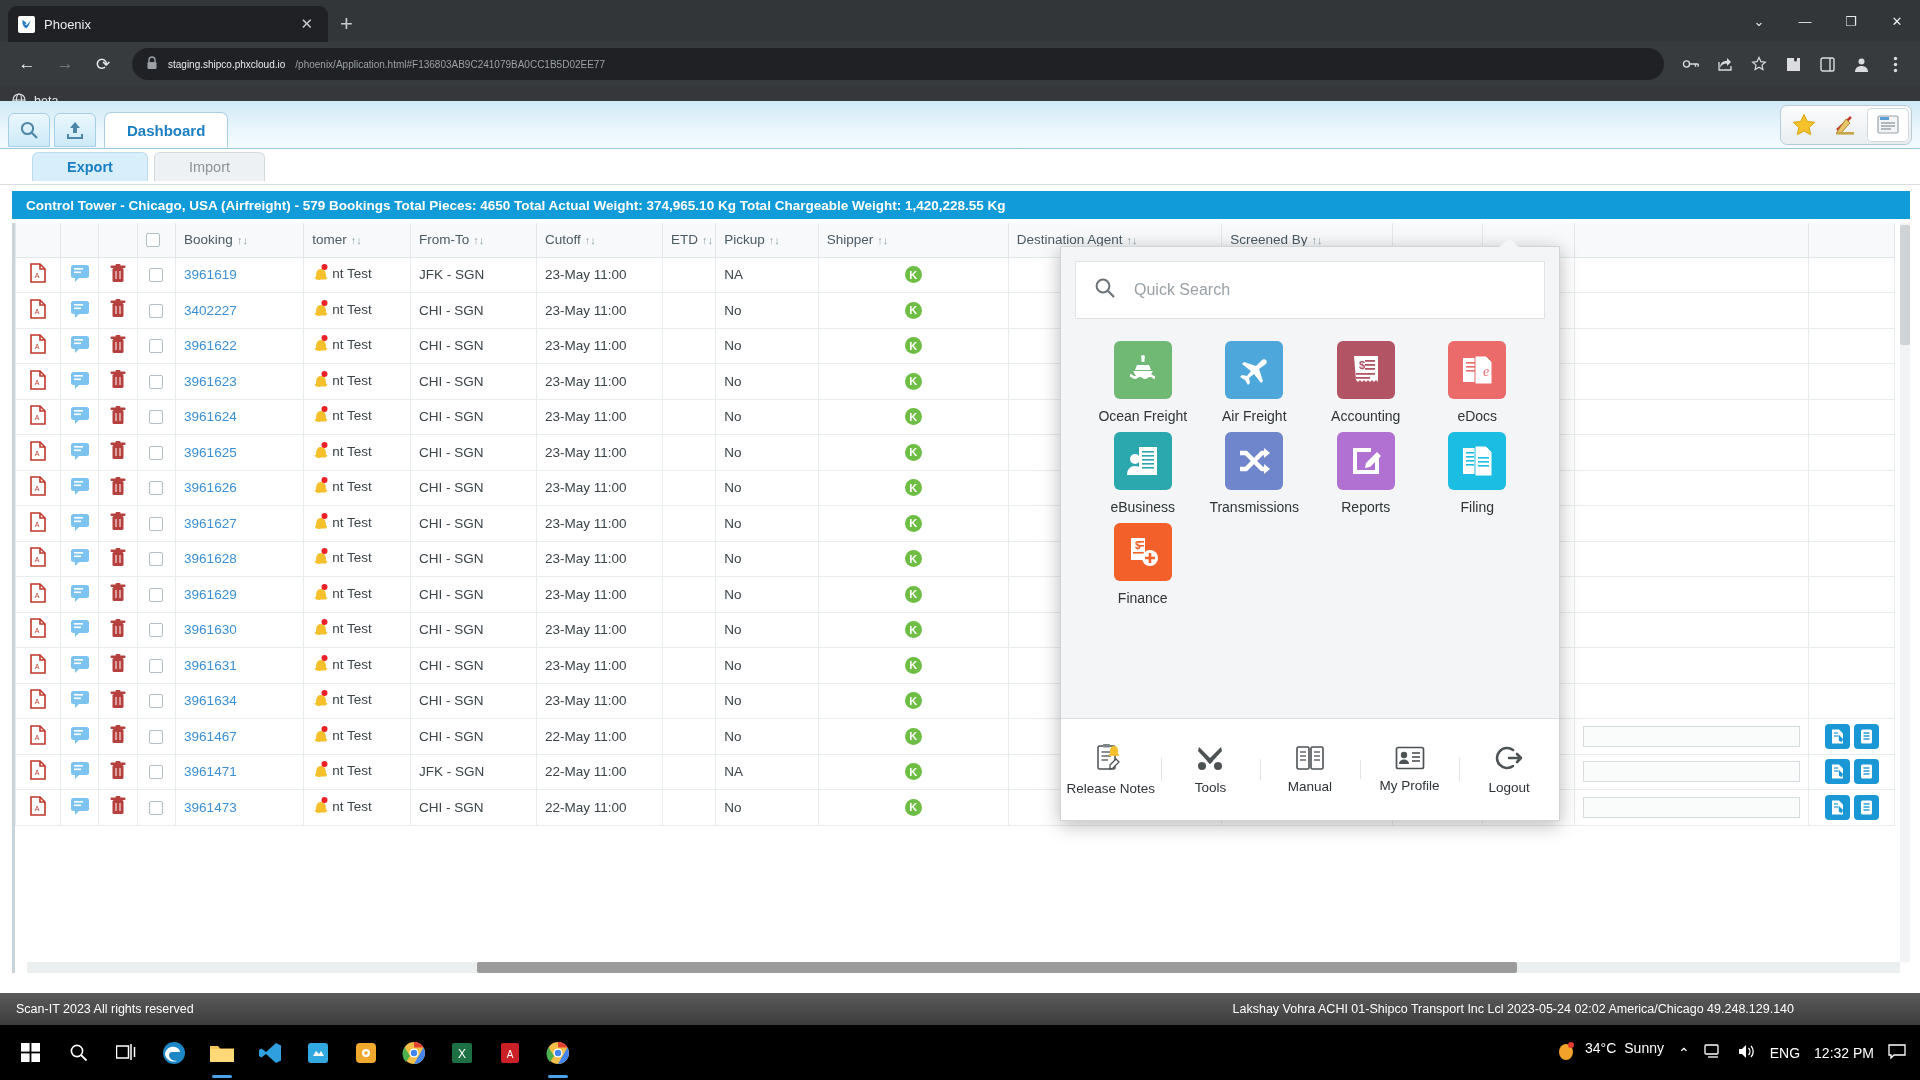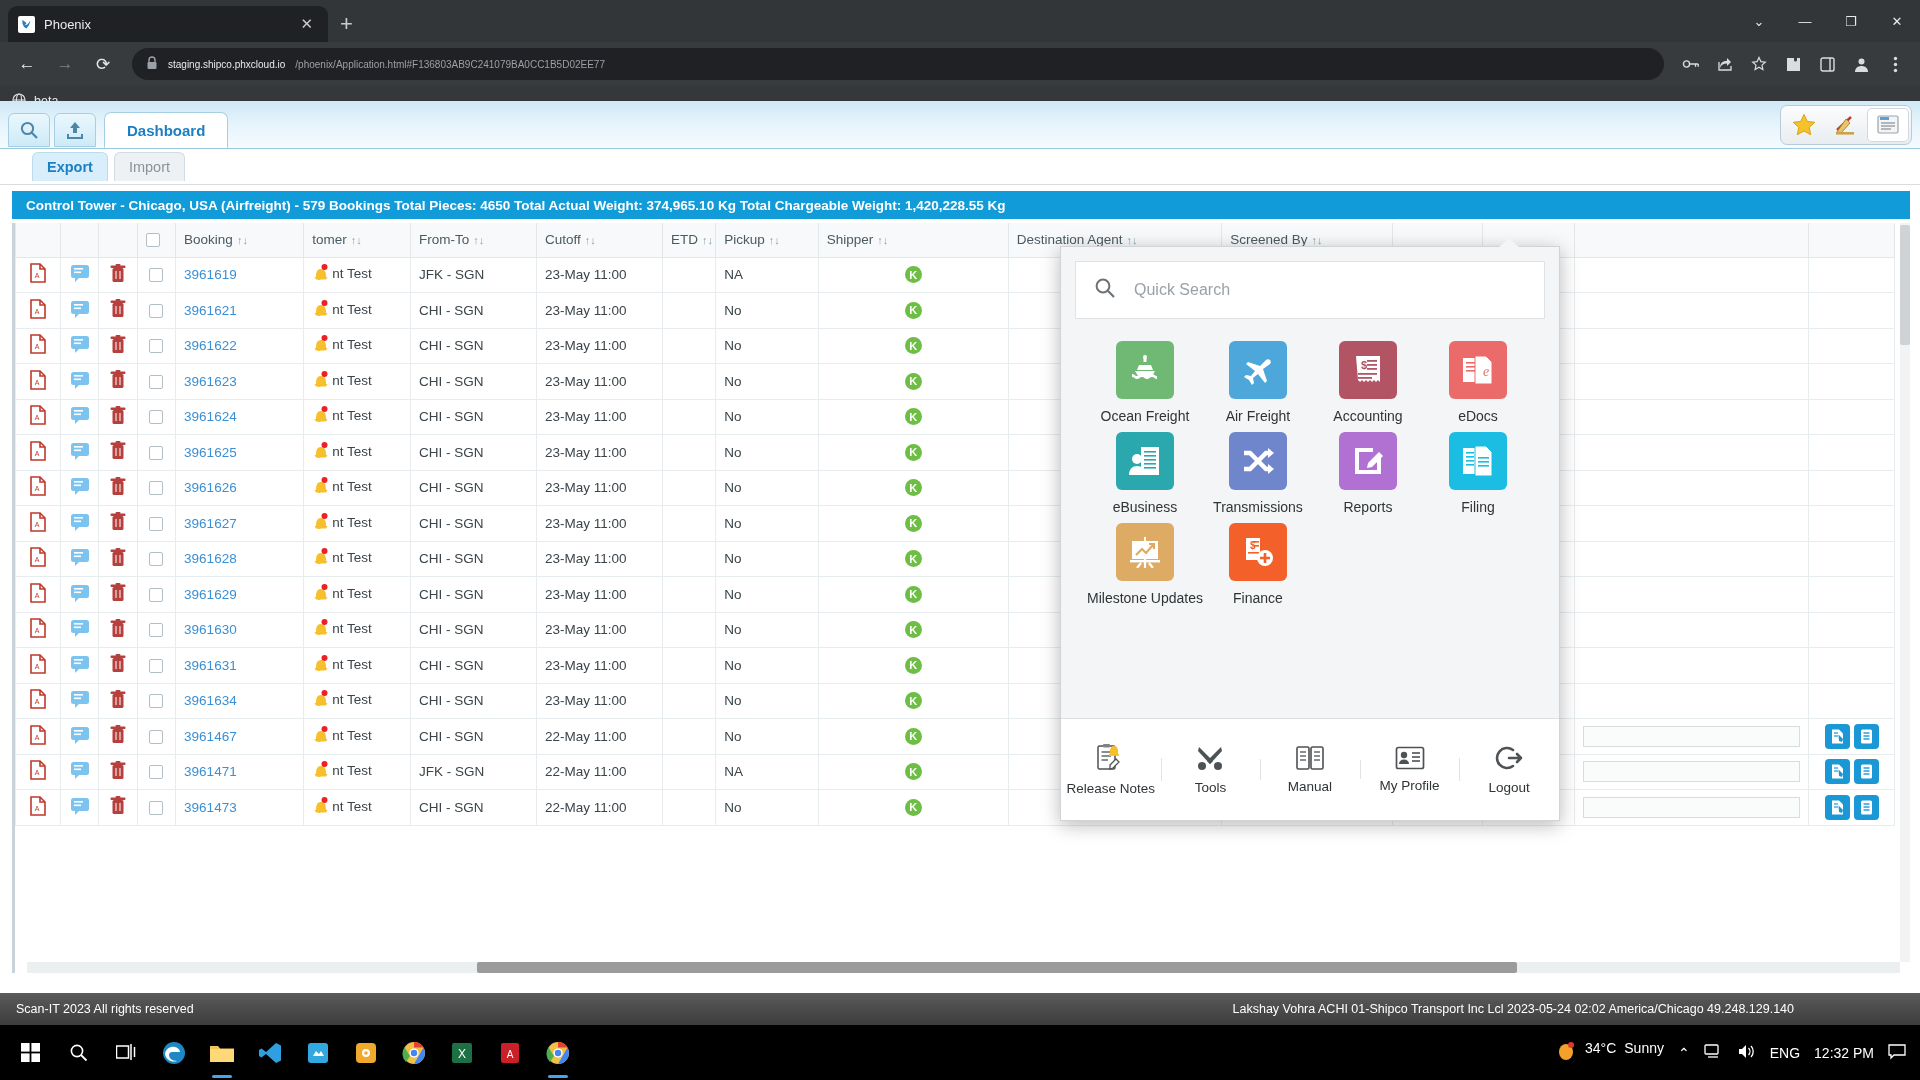--- a/index.html
+++ b/index.html
@@ -80,21 +80,21 @@
   .topbar-right { margin-left:auto; display:flex; align-items:center; gap:0; margin-bottom:3px;
     background:linear-gradient(to bottom,#fbfcfd,#e9edf0); border:1px solid #b9cbd6; border-radius:7px; padding:2px; position:relative; }
   .topbar-right .ti { width:42px;height:34px;display:flex;align-items:center;justify-content:center;cursor:pointer;border-radius:5px; }
   .topbar-right .ti.active { background:#fff; box-shadow:inset 0 0 0 1px #cfd9df; }
 
   .subtabs {
     height:36px; background:#ffffff; border-bottom:1px solid #d7dde1;
     display:flex; align-items:center; padding-left:32px; gap:6px;
   }
   .sub-tab {
-    padding:6px 14px; border-radius:6px 6px 0 0; font-size:14.5px; cursor:pointer;
+    padding:6px 34px; border-radius:6px 6px 0 0; font-size:14.5px; cursor:pointer;
     border:1px solid #d2dbe0; border-bottom:none;
   }
   .sub-tab.active { background:#d9eefb; color:#1b7fc4; font-weight:bold; border-color:#bcdcee; }
   .sub-tab.inactive { background:#eef1f3; color:#8b9398; }
 
   .info-bar {
     margin: 6px 10px 0 12px; height:28px; background:#119bd9; color:#fff;
     display:flex;align-items:center; padding-left:14px; font-size:13.5px; font-weight:bold;
     white-space:nowrap; overflow:hidden;
   }
@@ -412,21 +412,21 @@
                   <rect x="4" y="7.5" width="7" height="1.6" fill="#fff"></rect>
                 </svg></td>
               <td class="act"><svg width="16" height="19" viewBox="0 0 16 19">
                   <rect x="2.5" y="4" width="11" height="14" rx="1.5" fill="#b5403d"></rect>
                   <rect x="0.5" y="1.5" width="15" height="2.6" rx="1" fill="#b5403d"></rect>
                   <rect x="5.5" y="0" width="5" height="2" rx="1" fill="#b5403d"></rect>
                   <line x1="6" y1="7" x2="6" y2="15" stroke="#fff" stroke-width="1"></line>
                   <line x1="10" y1="7" x2="10" y2="15" stroke="#fff" stroke-width="1"></line>
                 </svg></td>
               <td class="act"><span class="chk"></span></td>
-              <td><span class="bk-link">3961621</span></td>
+              <td><span class="bk-link">3402227</span></td>
               <td><span style="vertical-align:middle;display:inline-block;margin-right:2px"><svg width="18" height="20" viewBox="0 0 18 20">
                     <path d="M4 14c0-5 1-8 5-8s5 3 5 8z" fill="#f5c02b"></path>
                     <path d="M2.5 14h13l-1.5 2.5h-10z" fill="#f5c02b"></path>
                     <circle cx="7" cy="15" r="2" fill="#f5c02b"></circle>
                     <circle cx="12.5" cy="4" r="3" fill="#ec2027"></circle>
                   </svg></span>nt Test</td>
               <td>CHI - SGN</td>
               <td>23-May 11:00</td>
               <td></td>
               <td>No</td>
@@ -1145,33 +1145,20 @@
                 <rect x="5" y="19" width="8" height="1.6" fill="#1bbde2"></rect>
                 <path d="M14 1h11l6 6v24H14z" fill="#fff" stroke="#1bbde2" stroke-width="1"></path>
                 <rect x="17" y="12" width="11" height="1.6" fill="#1bbde2"></rect>
                 <rect x="17" y="16" width="11" height="1.6" fill="#1bbde2"></rect>
                 <rect x="17" y="20" width="11" height="1.6" fill="#1bbde2"></rect>
               </svg>
             </div>
             <div class="tile-label">Filing</div>
           </div>
           <div class="tile">
-            <div class="tile-icon" style="background:#ddab64">
-              <svg width="32" height="32" viewBox="0 0 32 32">
-                <rect x="3" y="5" width="26" height="18" fill="#fff"></rect>
-                <path d="M7 19l6-6 4 4 7-8" stroke="#ddab64" stroke-width="2.2" fill="none"></path>
-                <path d="M20 8h5v5" stroke="#ddab64" stroke-width="2.2" fill="none"></path>
-                <rect x="1" y="24" width="30" height="2.4" fill="#fff"></rect>
-                <path d="M12 27l-4 5M20 27l4 5M16 23v9" stroke="#fff" stroke-width="2.2"></path>
-                <rect x="15" y="1" width="2" height="4" fill="#fff"></rect>
-              </svg>
-            </div>
-            <div class="tile-label">Milestone Updates</div>
-          </div>
-          <div class="tile">
             <div class="tile-icon" style="background:#f4602a">
               <svg width="32" height="32" viewBox="0 0 32 32">
                 <path d="M4 2h14v22H4z" fill="#fff"></path>
                 <text x="8" y="13" font-size="10" fill="#f4602a" font-family="Liberation Sans" font-weight="bold">$</text>
                 <rect x="11" y="5" width="6" height="1.6" fill="#f4602a"></rect>
                 <rect x="11" y="9" width="6" height="1.6" fill="#f4602a"></rect>
                 <rect x="6" y="16" width="11" height="1.6" fill="#f4602a"></rect>
                 <circle cx="23" cy="22" r="8" fill="#fff"></circle>
                 <path d="M23 17v10M18 22h10" stroke="#f4602a" stroke-width="2.6"></path>
               </svg>

